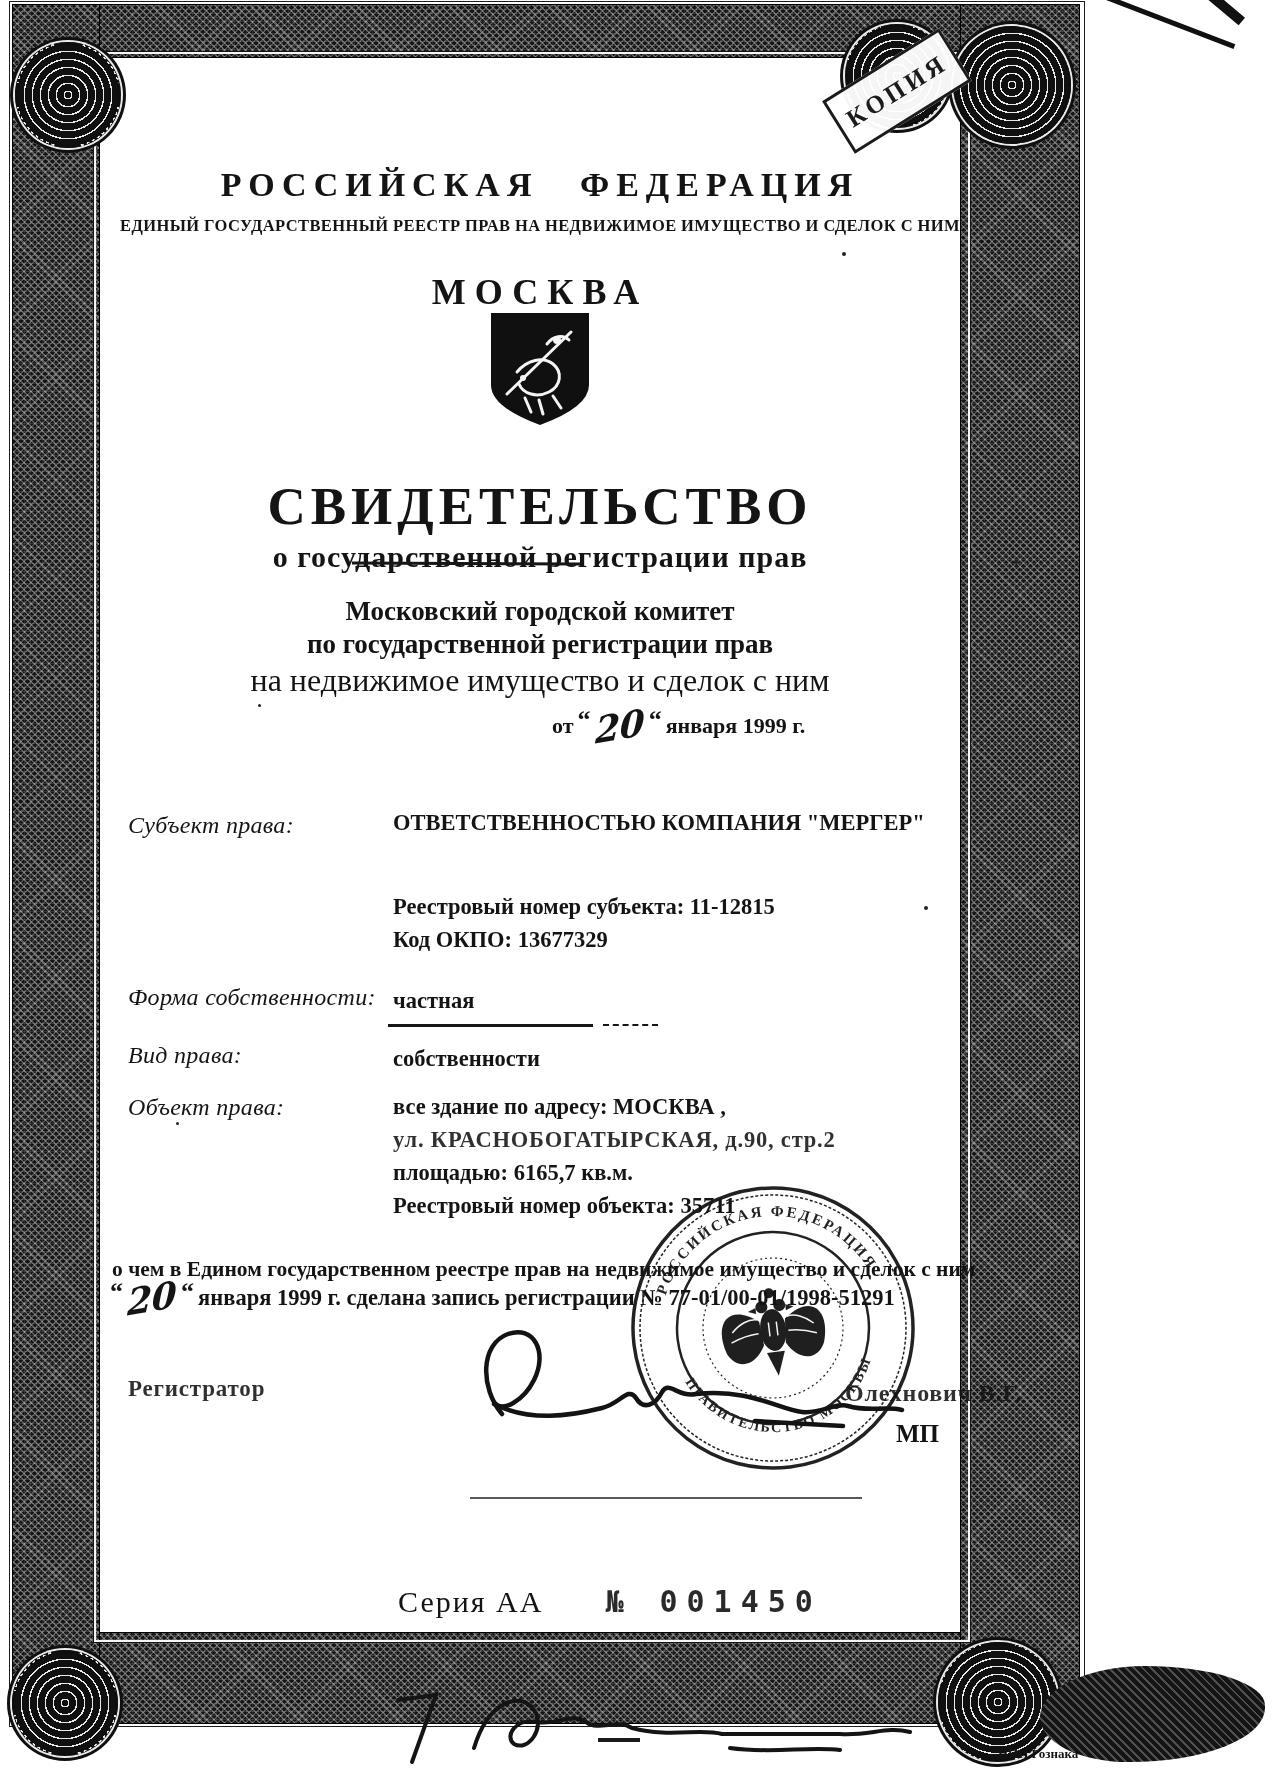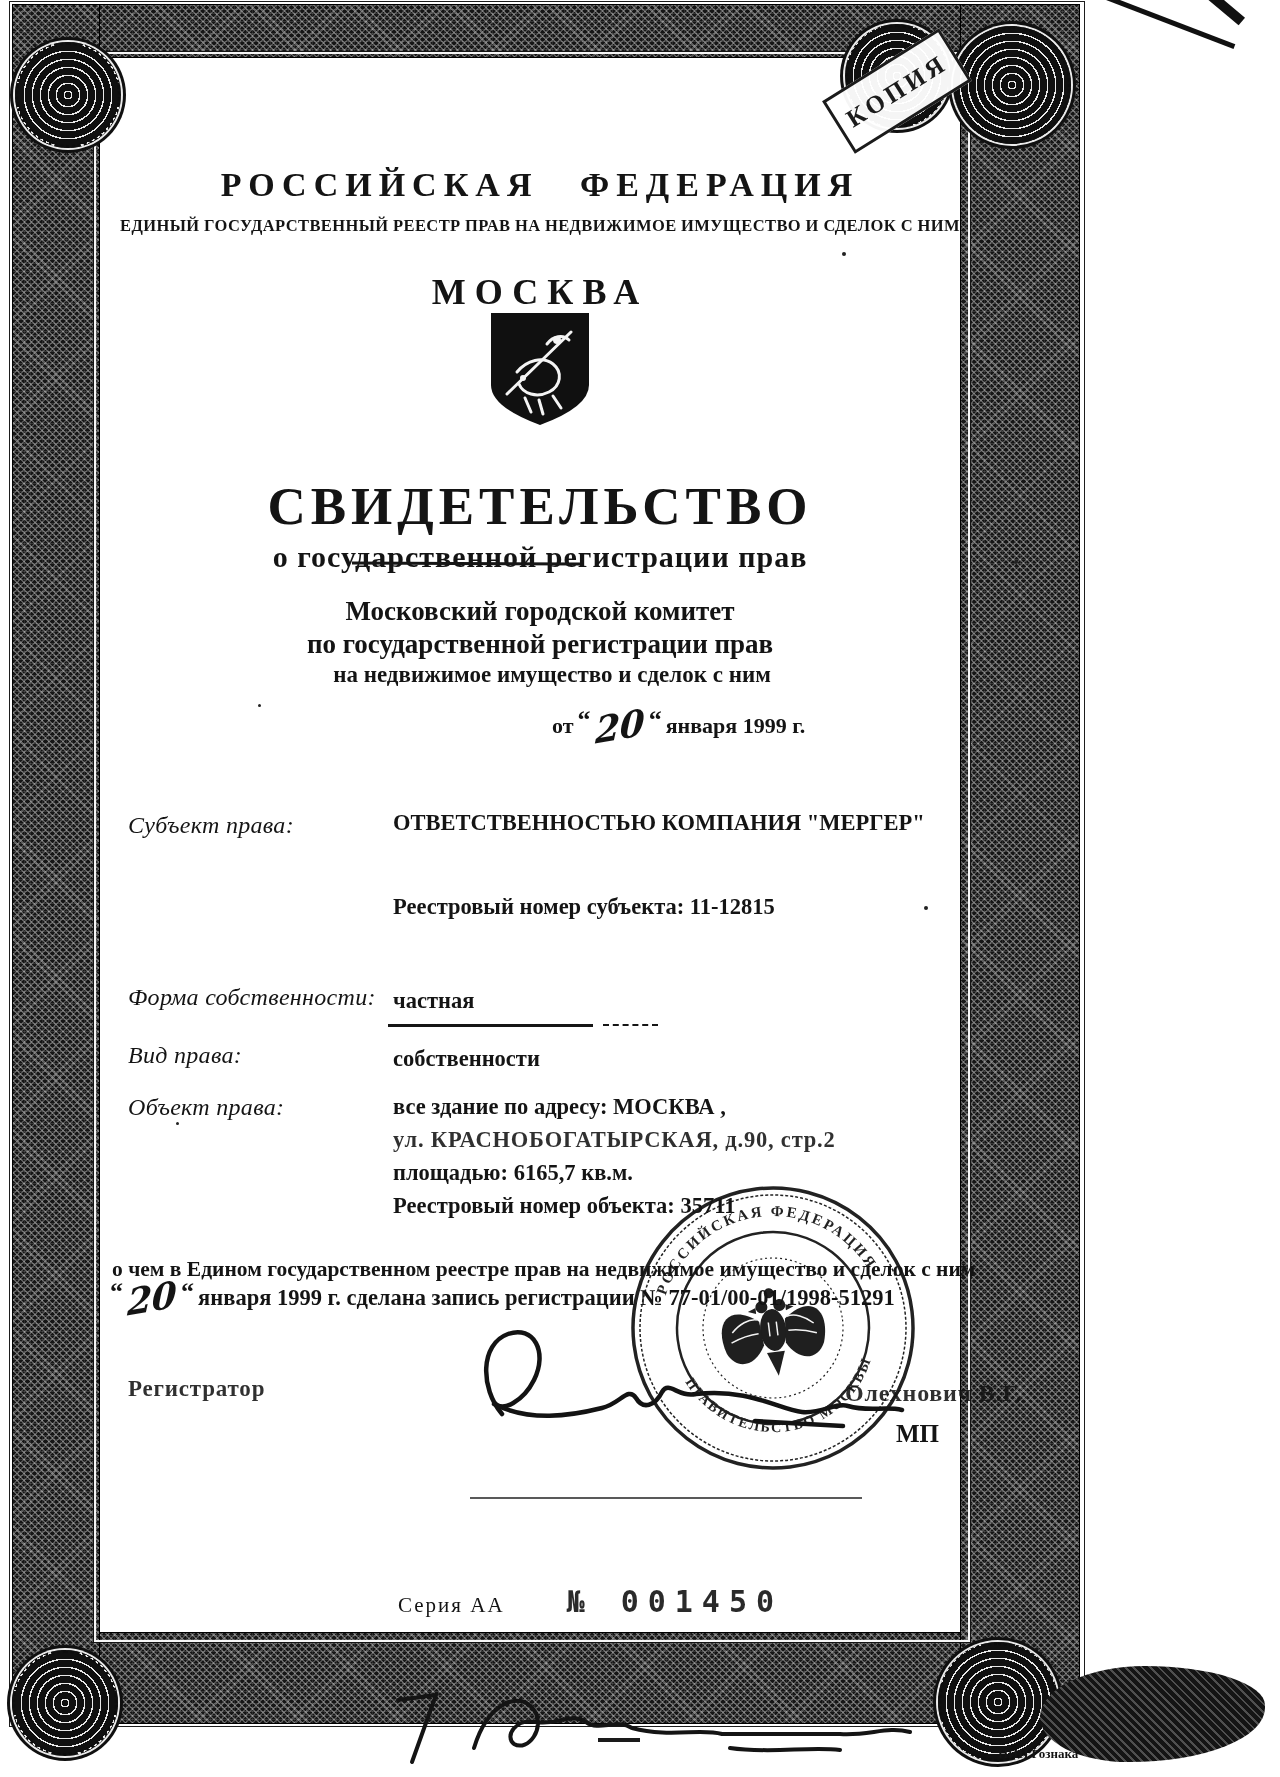--- a/index.html
+++ b/index.html
@@ -65,21 +65,21 @@
   .centered{left:100px;width:880px;text-align:center;}
   #country{top:166px;font-weight:bold;font-size:34px;letter-spacing:7px;word-spacing:26px;}
   #registry-line{top:216px;font-weight:bold;font-size:16.5px;letter-spacing:.4px;}
   #city{top:271px;font-weight:bold;font-size:36px;letter-spacing:9px;}
   #coat{left:487px;top:310px;width:106px;height:118px;}
   #title{top:476px;font-weight:bold;font-size:53px;letter-spacing:5px;}
   #subtitle{top:540px;font-weight:bold;font-size:30px;letter-spacing:1px;}
   #artifact-line{left:352px;top:562px;width:228px;height:3px;background:#161616;transform:rotate(.3deg);z-index:3;}
   #issuer-1{top:596px;font-weight:bold;font-size:27px;}
   #issuer-2{top:629px;font-weight:bold;font-size:27px;}
-  #issuer-3{top:662px;font-weight:bold;font-size:23px;padding-left:12px;}
+  #issuer-3{top:662px;font-weight:normal;font-size:32px;}
   .dateline{display:flex;align-items:center;gap:4px;}
   #date-row{left:552px;top:712px;}
   .hand-quote{font-size:26px;font-weight:bold;line-height:1;transform:translateY(-6px);}
   .hand-day{
     font-size:36px;font-style:italic;font-weight:bold;line-height:.8;
     transform:rotate(-10deg) skewX(-12deg);font-family:"DejaVu Serif",serif;
   }
   .date-static{font-size:22px;font-weight:bold;}
   .field-label{left:128px;font-style:italic;font-size:24px;letter-spacing:.3px;}
   .field-value{left:393px;font-weight:bold;font-size:22.5px;line-height:33px;}
@@ -94,21 +94,21 @@
   #record-1{left:112px;top:1257px;width:866px;font-weight:bold;font-size:21.5px;}
   #record-2{left:110px;top:1284px;}
   #record-2 .date-static{font-size:22.5px;}
   #registrar-label{left:128px;top:1376px;font-weight:bold;font-size:23px;}
   #registrar-name{left:845px;top:1380px;font-weight:bold;font-size:24px;z-index:2;}
   #signature{left:450px;top:1318px;z-index:3;}
   #signature-underline{left:470px;top:1497px;width:392px;height:2px;background:#222;opacity:.75;}
   #seal{left:628px;top:1178px;z-index:4;transform:rotate(-7deg);opacity:.94;}
   #seal-mp{left:896px;top:1420px;font-weight:bold;font-size:25px;z-index:5;}
   #serial-row{left:398px;top:1584px;display:flex;align-items:baseline;gap:62px;}
-  #serial-series{font-size:21px;letter-spacing:2px;}
+  #serial-series{font-size:30px;letter-spacing:2px;}
   #serial-number{font-family:"DejaVu Sans Mono",monospace;font-size:30px;letter-spacing:9px;font-weight:600;opacity:.9;}
   #printer{left:998px;top:1746px;font-weight:bold;font-size:13px;}
   #bottom-scribble{left:370px;top:1682px;z-index:3;}
   .spk{position:absolute;background:#222;border-radius:50%;z-index:2;}
   #spk1{left:842px;top:252px;width:4px;height:4px;}
   #spk2{left:258px;top:704px;width:3px;height:3px;}
   #spk3{left:1014px;top:560px;width:4px;height:4px;}
   #spk4{left:176px;top:1122px;width:3px;height:3px;}
   #spk5{left:924px;top:906px;width:4px;height:4px;}
   svg{display:block;}
@@ -176,20 +176,21 @@
   <span class="date-static">января 1999 г.</span>
 </div>
 
 <div class="abs content field-label" id="f0-label">Субъект права:</div>
 <div class="abs content field-value" id="f0-value">
   <div>ОТВЕТСТВЕННОСТЬЮ КОМПАНИЯ "МЕРГЕР"</div>
 </div>
 
 <div class="abs content field-value" id="f1-value">
   <div>Реестровый номер субъекта: 11-12815</div>
+  <div>Код ОКПО: 13677329</div>
 </div>
 
 <div class="abs content field-label" id="f2-label">Форма собственности:</div>
 <div class="abs content field-value" id="f2-value">частная</div>
 <div class="abs" id="underline-chastnaya"></div>
 
 <div class="abs content field-label" id="f3-label">Вид права:</div>
 <div class="abs content field-value" id="f3-value">собственности</div>
 
 <div class="abs content field-label" id="f4-label">Объект права:</div>

